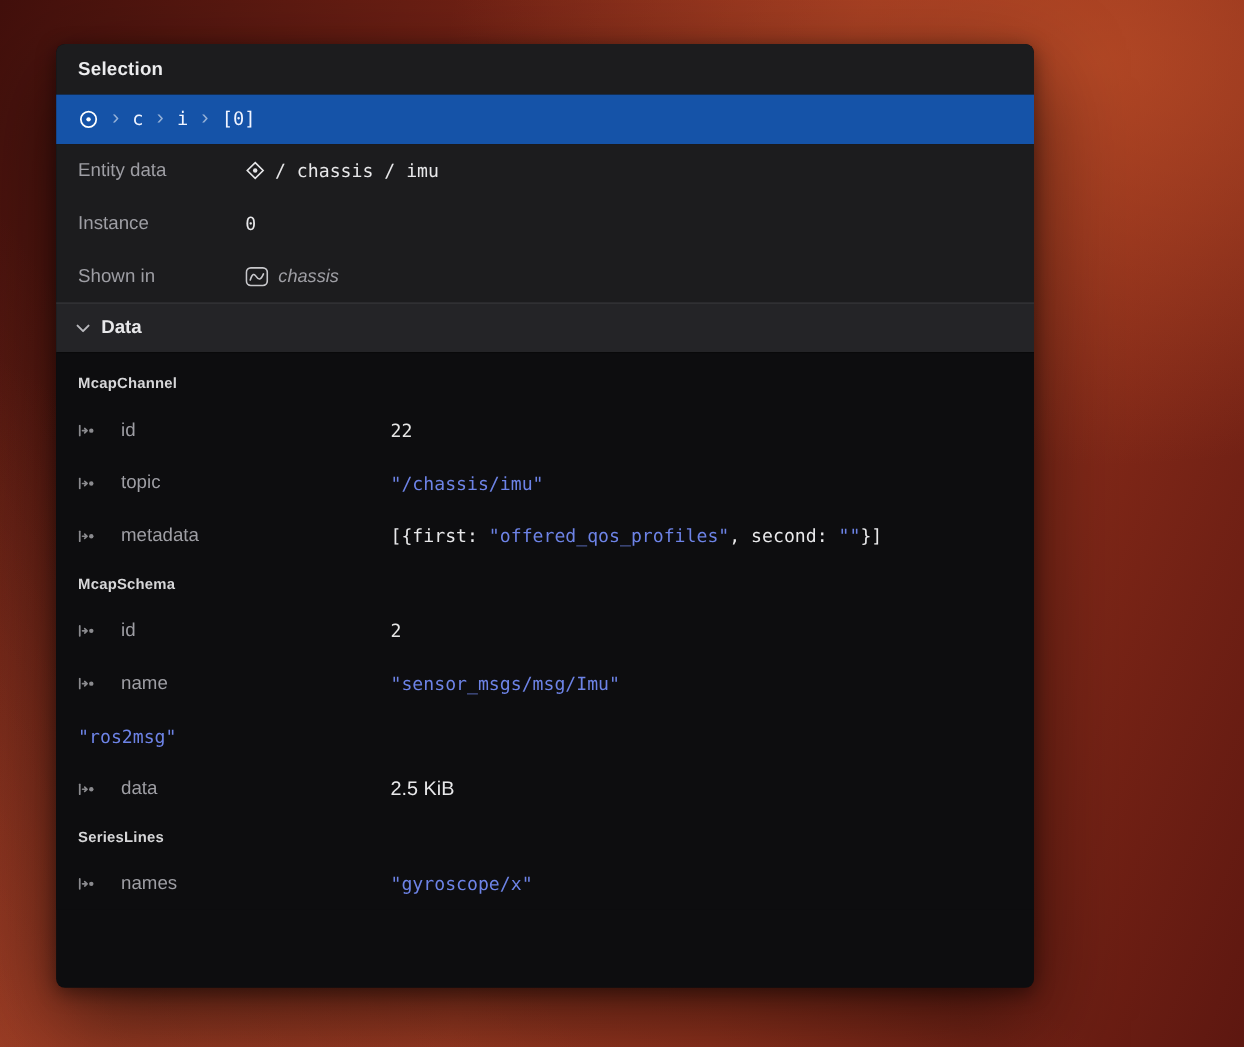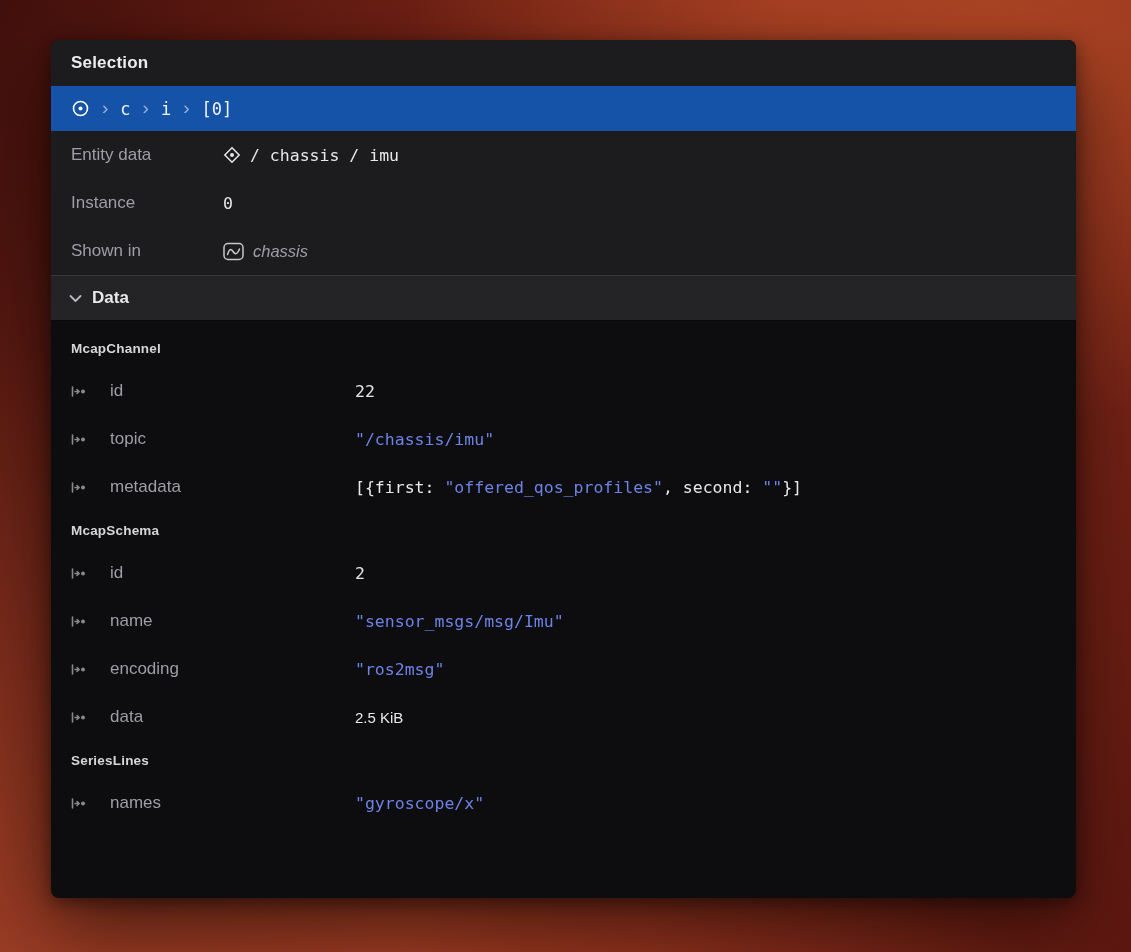--- a/index.html
+++ b/index.html
@@ -25,21 +25,21 @@
     position: absolute;
     inset: 0;
     background: linear-gradient(55deg, rgba(255,128,78,0.14) 0%, rgba(255,128,78,0.0) 30%);
   }
 
   
   .panel {
     position: absolute;
     left: 51px;
     top: 40px;
-    width: 1025px;
+    width: 889px;
     height: 858px;
     border-radius: 8px;
     overflow: hidden;
     background: #0d0d0f;
     box-shadow: 0 30px 80px rgba(0,0,0,0.55), 0 4px 18px rgba(0,0,0,0.45);
   }
 
   .titlebar {
     height: 46px;
     background: #1c1c1e;
@@ -156,21 +156,21 @@
     font-size: 17px;
   }
   .dvalue {
     font-family: "DejaVu Sans Mono", monospace;
     font-size: 16.5px;
     color: #e8e8ea;
     white-space: pre;
   }
   .v-num  { color: #e5e5e5; }
   .v-str  { color: #6d83e6; }
-  .v-size { font-family: "Liberation Sans", sans-serif; font-size: 15px; color: #e8e8ea; }
+  .v-size { font-family: "Liberation Sans", sans-serif; font-size: 18px; color: #e8e8ea; }
 
   .icon { display: inline-flex; align-items: center; flex: 0 0 auto; }
 </style>
 </head>
 <body>
 
 <div class="wallpaper"></div>
 
 <div class="panel">
 
@@ -309,30 +309,20 @@
             <path d="M4 5.5 H7.5 M6 3.5 L8.2 5.5 L6 7.5" fill="none" stroke="#8a8a8e" stroke-width="1.5" stroke-linecap="round" stroke-linejoin="round"></path>
             <circle cx="12" cy="5.5" r="2" fill="#8a8a8e"></circle>
           </svg>
         </span>
         <span>name</span>
       </span>
       <span class="dvalue v-str">"sensor_msgs/msg/Imu"</span>
     </div>
 
     <div class="drow">
-      <span class="dlabel">
-        <span class="icon">
-          <svg width="15" height="11" viewBox="0 0 15 11">
-            <path d="M1.5 1 V10" stroke="#8a8a8e" stroke-width="1.6" stroke-linecap="round"></path>
-            <path d="M4 5.5 H7.5 M6 3.5 L8.2 5.5 L6 7.5" fill="none" stroke="#8a8a8e" stroke-width="1.5" stroke-linecap="round" stroke-linejoin="round"></path>
-            <circle cx="12" cy="5.5" r="2" fill="#8a8a8e"></circle>
-          </svg>
-        </span>
-        <span>encoding</span>
-      </span>
       <span class="dvalue v-str">"ros2msg"</span>
     </div>
 
     <div class="drow">
       <span class="dlabel">
         <span class="icon">
           <svg width="15" height="11" viewBox="0 0 15 11">
             <path d="M1.5 1 V10" stroke="#8a8a8e" stroke-width="1.6" stroke-linecap="round"></path>
             <path d="M4 5.5 H7.5 M6 3.5 L8.2 5.5 L6 7.5" fill="none" stroke="#8a8a8e" stroke-width="1.5" stroke-linecap="round" stroke-linejoin="round"></path>
             <circle cx="12" cy="5.5" r="2" fill="#8a8a8e"></circle>

